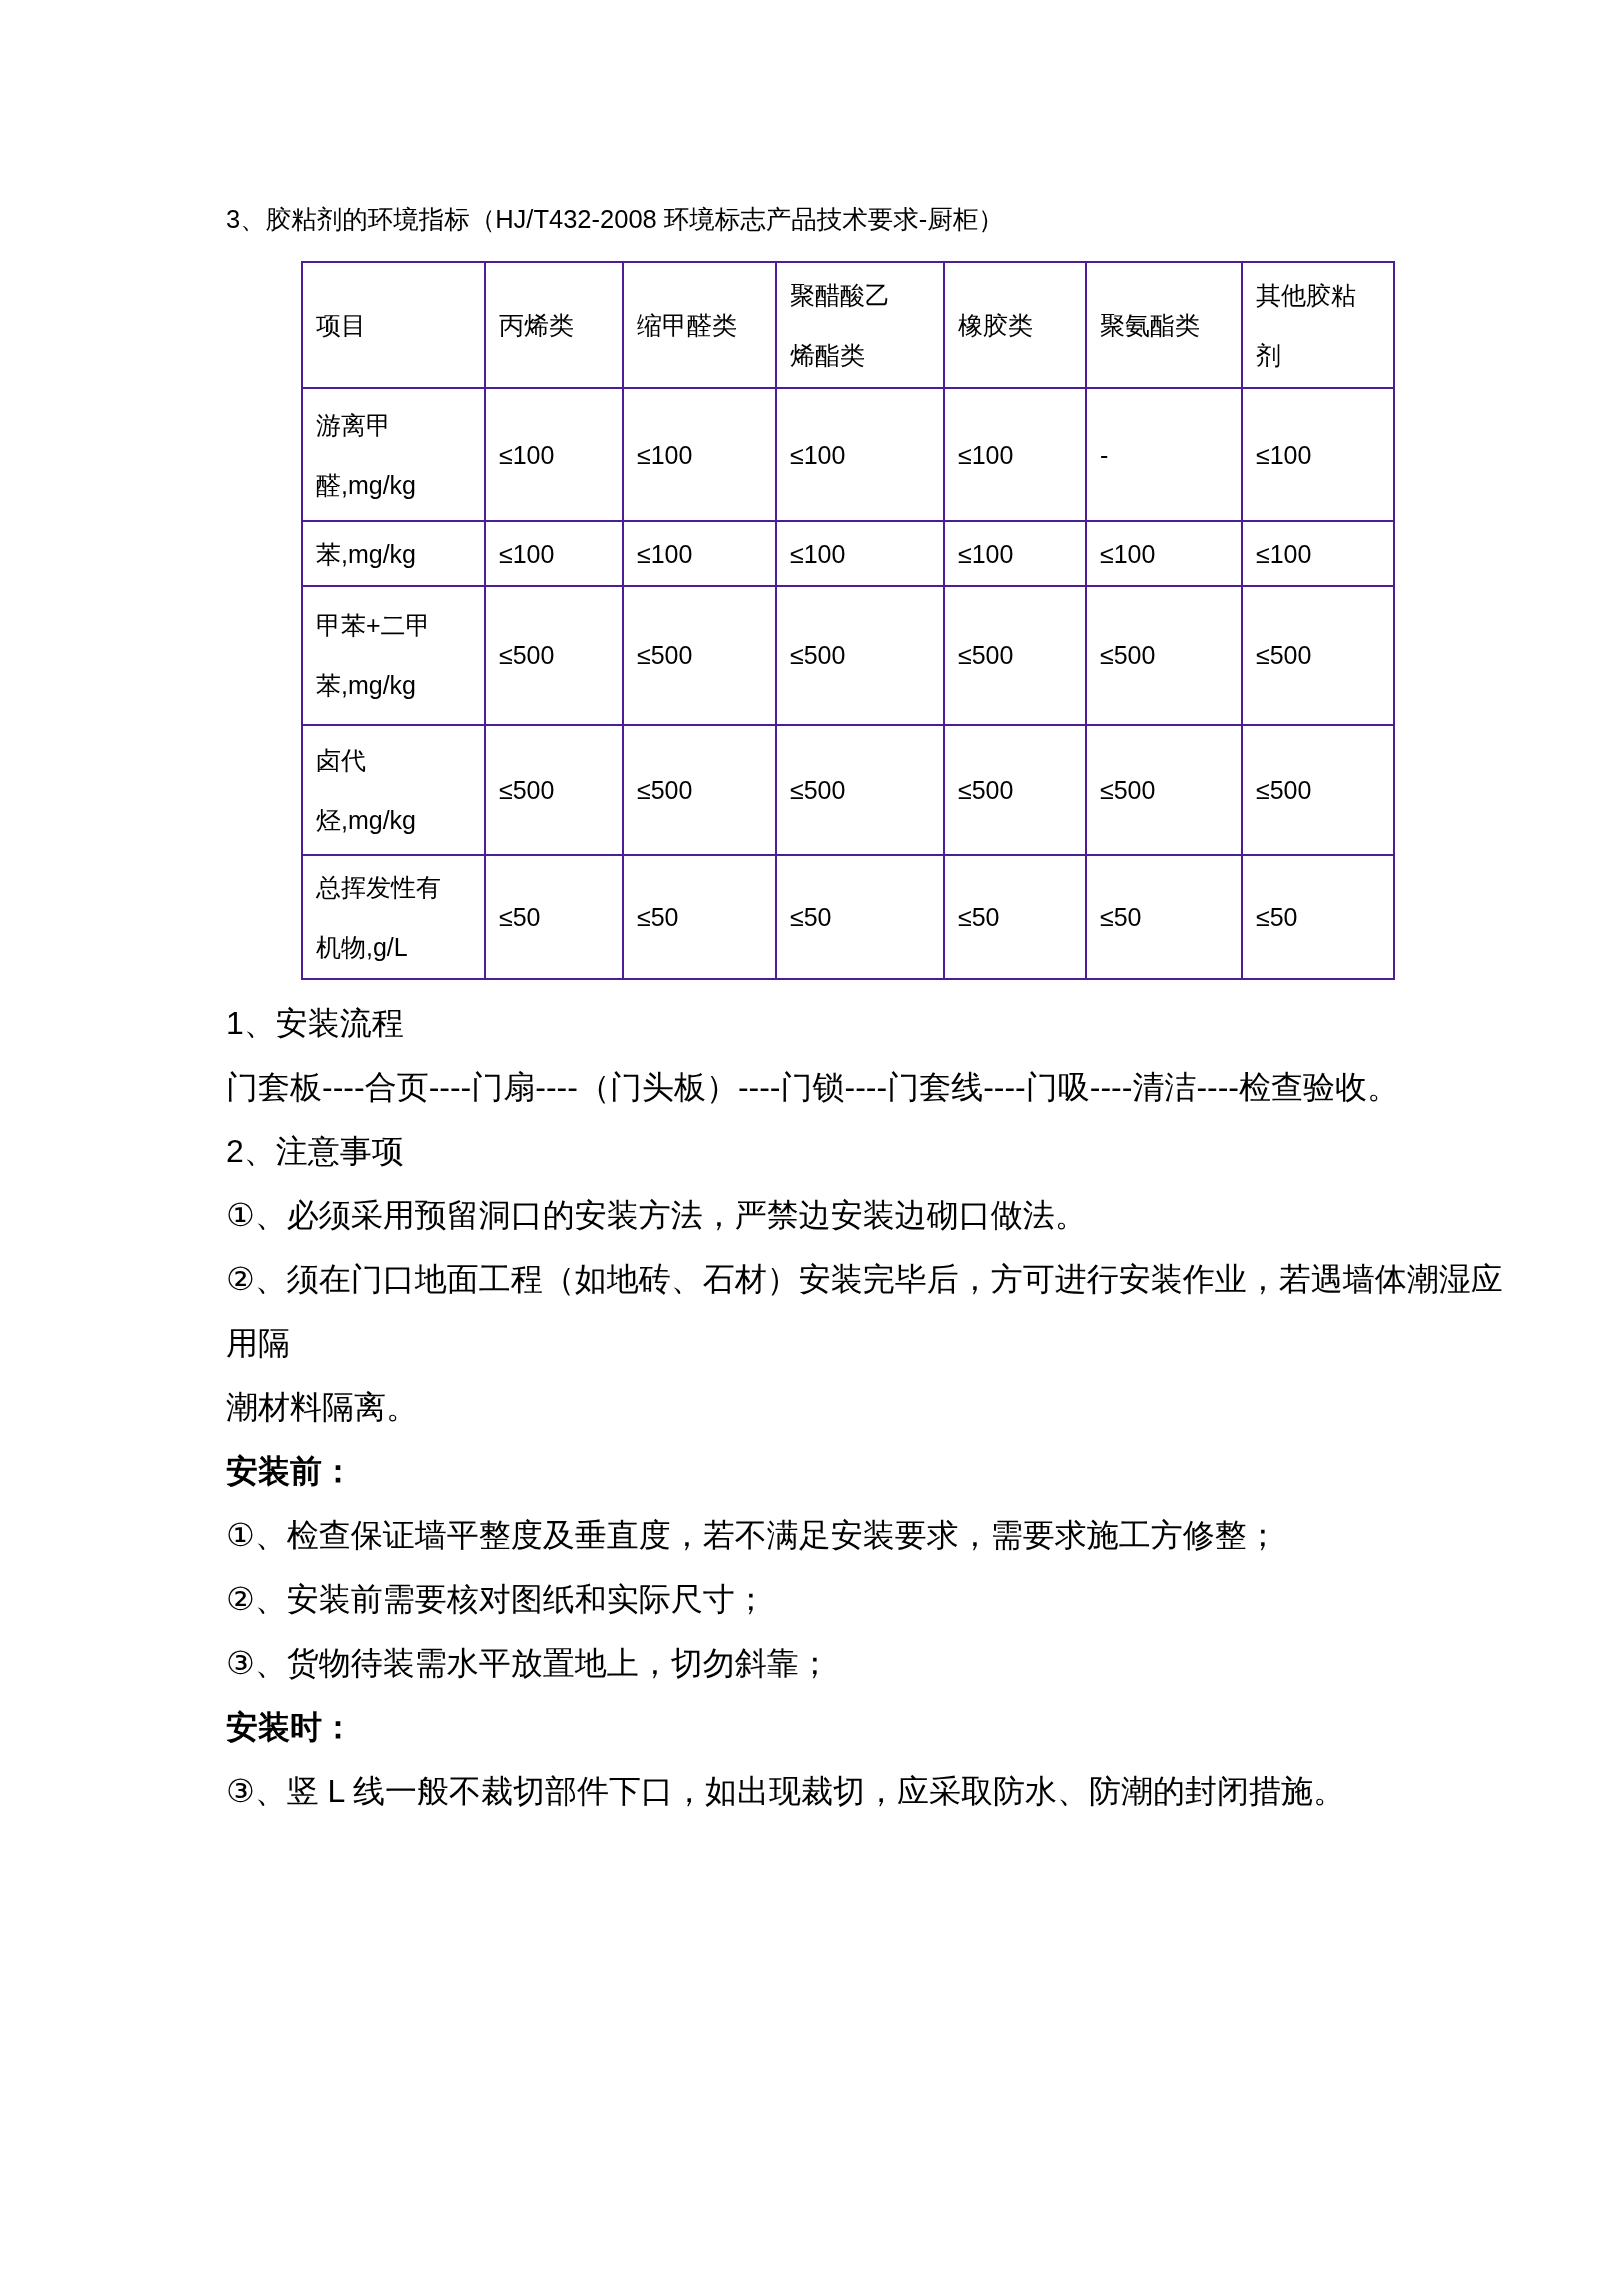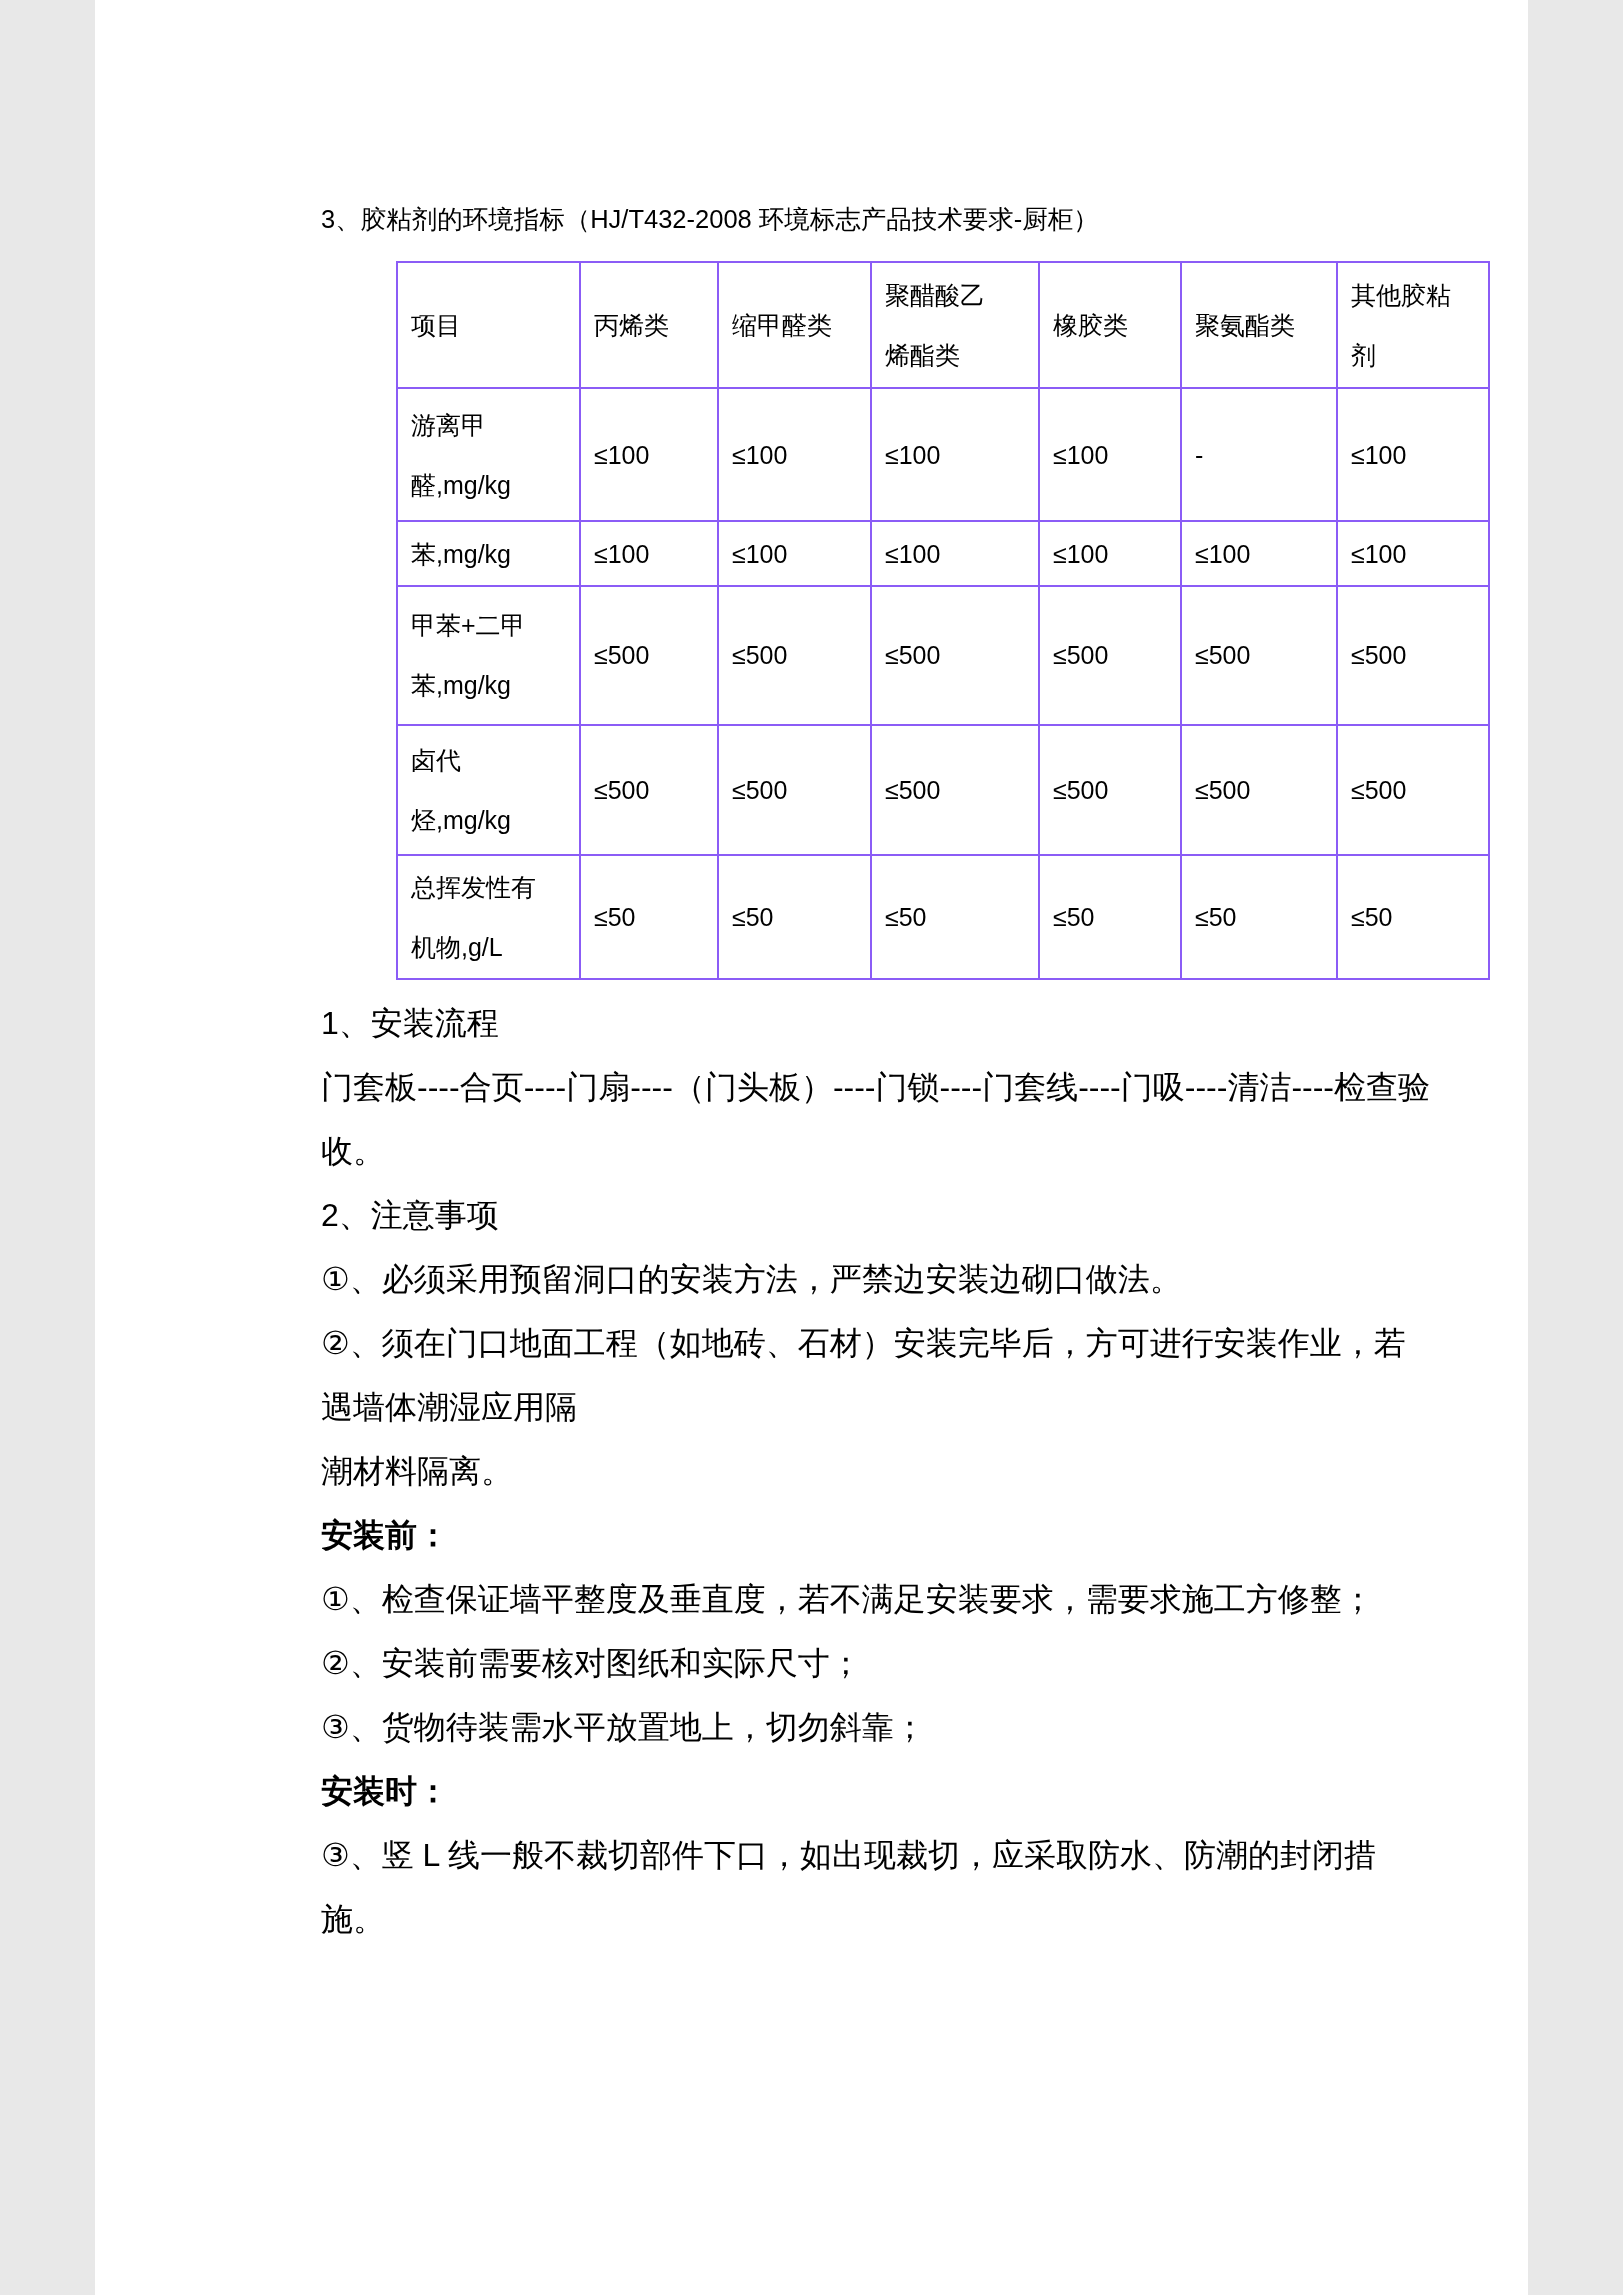--- a/index.html
+++ b/index.html
@@ -1,18 +1,18 @@
 <!DOCTYPE html>
 <html style="font-size:10.5px"><head>
 <meta charset="utf-8">
 <style>
   html,body { margin:0; padding:0; background:#e8e8e8; }
   .page {
     position:relative;
-    width:1433px; height:2295px;
+    width:1623px; height:2295px;
     background:#ffffff;
     margin:0 auto;
     box-sizing:border-box;
     padding:196px 91px 0 226px;
     font-family:"Liberation Sans","DejaVu Sans",sans-serif;
     color:#000;
     overflow:hidden;
   }
   .title {
     font-size:25.5px;
@@ -20,21 +20,21 @@
     margin:0;
     white-space:pre-line;
   }
   table.envtable {
     border-collapse:collapse;
     table-layout:fixed;
     width:1093px;
     margin:18.3px 0 0 75px;
   }
   table.envtable th, table.envtable td {
-    border:2px solid #8b5cf6;
+    border:2px solid #4c1d95;
     font-size:25px;
     font-weight:normal;
     text-align:left;
     vertical-align:middle;
     line-height:60px;
     padding:1.3px 5.2px 1.3px 13px;
     white-space:pre-line;
     overflow:hidden;
   }
   tr.h-row  { height:126px; }

